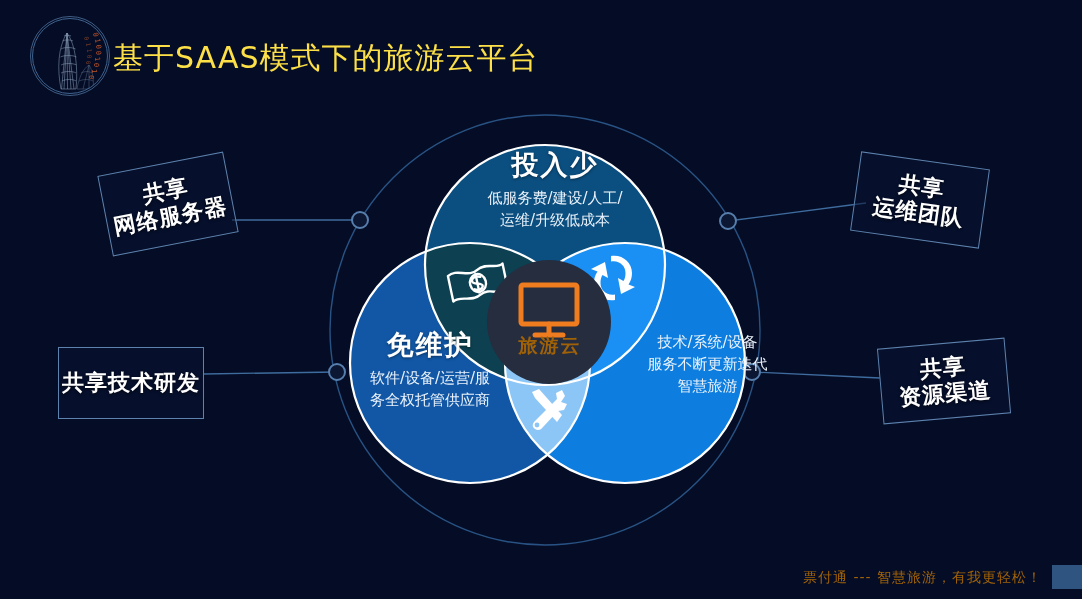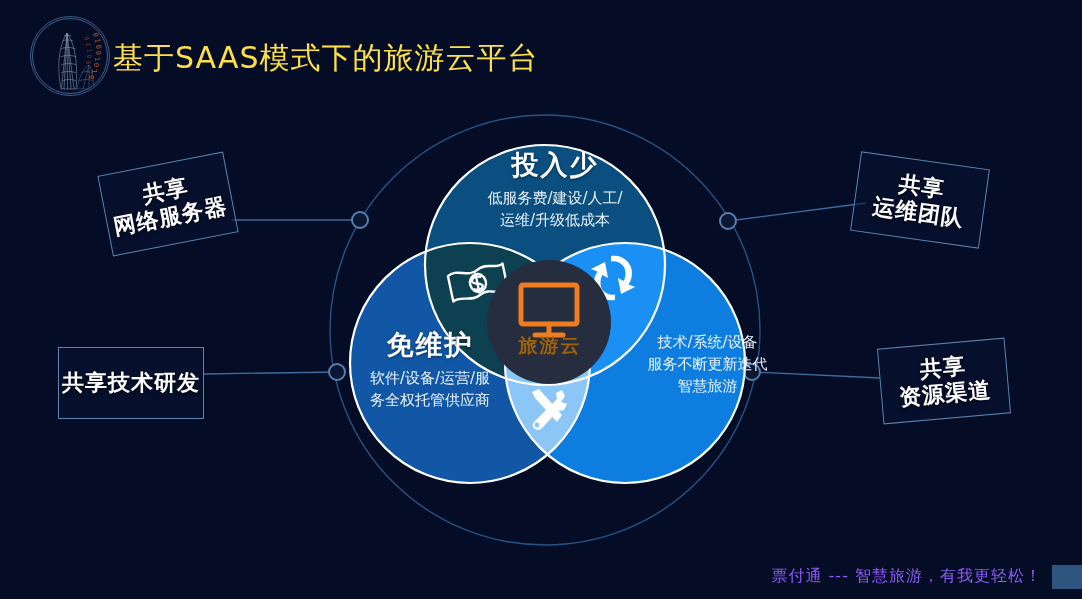--- a/index.html
+++ b/index.html
@@ -74,21 +74,21 @@
           transform:rotate(-11deg);}
   #tag-ml{left:58px;top:347px;width:146px;height:72px;font-size:22px;}
   #tag-tr{left:855px;top:160px;width:130px;height:80px;font-size:22px;
           transform:rotate(8deg);}
   #tag-br{left:880px;top:343px;width:128px;height:76px;font-size:22px;
           transform:rotate(-5deg);}
 
   
   .footer-text{
     position:absolute;right:40px;bottom:12px;
-    color:#8b5cf6;font-size:16px;letter-spacing:1px;white-space:nowrap;
+    color:#a16207;font-size:14px;letter-spacing:1px;white-space:nowrap;
     font-family:"DejaVu Sans","Liberation Sans",sans-serif;
   }
   .footer-block{
     position:absolute;right:0;bottom:10px;width:30px;height:24px;
     background:#2f5480;
   }
 </style>
 </head>
 <body>
 

